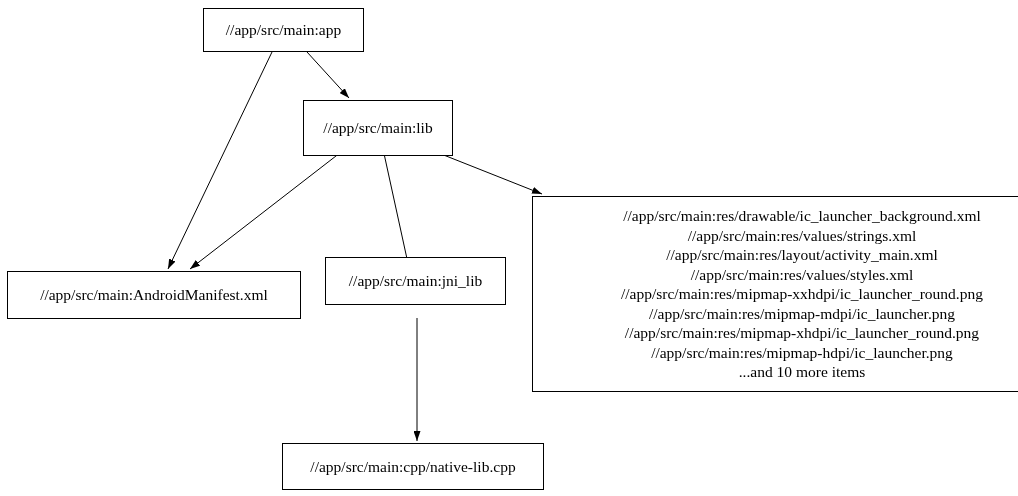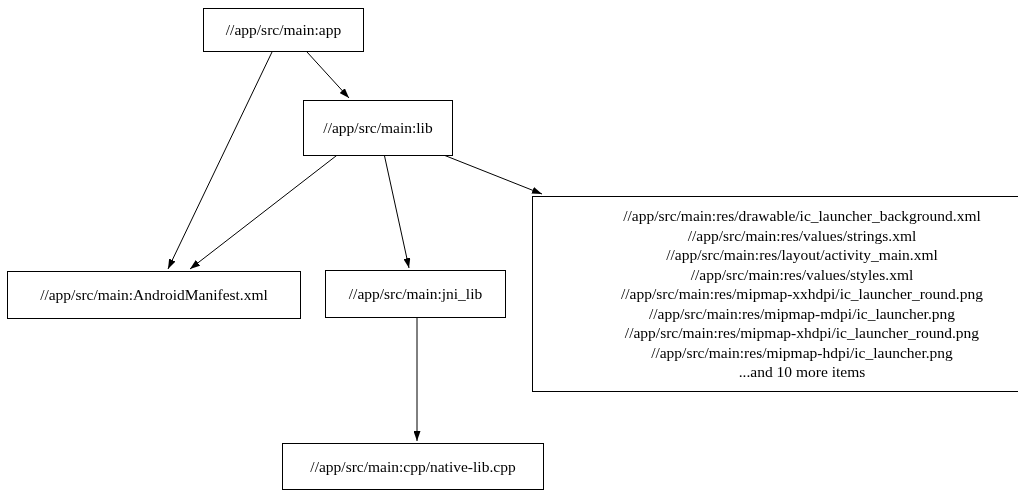--- a/index.html
+++ b/index.html
@@ -38,21 +38,21 @@
     line-height: 19.5px;
     white-space: nowrap;
   }
   .node.multiline {
     flex-direction: column;
     justify-content: center;
   }
   .node-app      { left: 203px; top: 8px;   width: 161px; height: 44px; }
   .node-lib      { left: 303px; top: 100px; width: 150px; height: 56px; }
   .node-manifest { left: 7px;   top: 271px; width: 294px; height: 48px; }
-  .node-jni      { left: 325px; top: 270px; width: 181px; height: 48px; text-align: right; }
+  .node-jni      { left: 325px; top: 257px; width: 181px; height: 48px; text-align: right; }
   .node-res      { left: 532px; top: 196px; width: 540px; height: 196px; }
   .node-cpp      { left: 282px; top: 443px; width: 262px; height: 47px; }
   .res-line {
     display: block;
     height: 19.5px;
   }
 </style>
 </head>
 <body>
 

